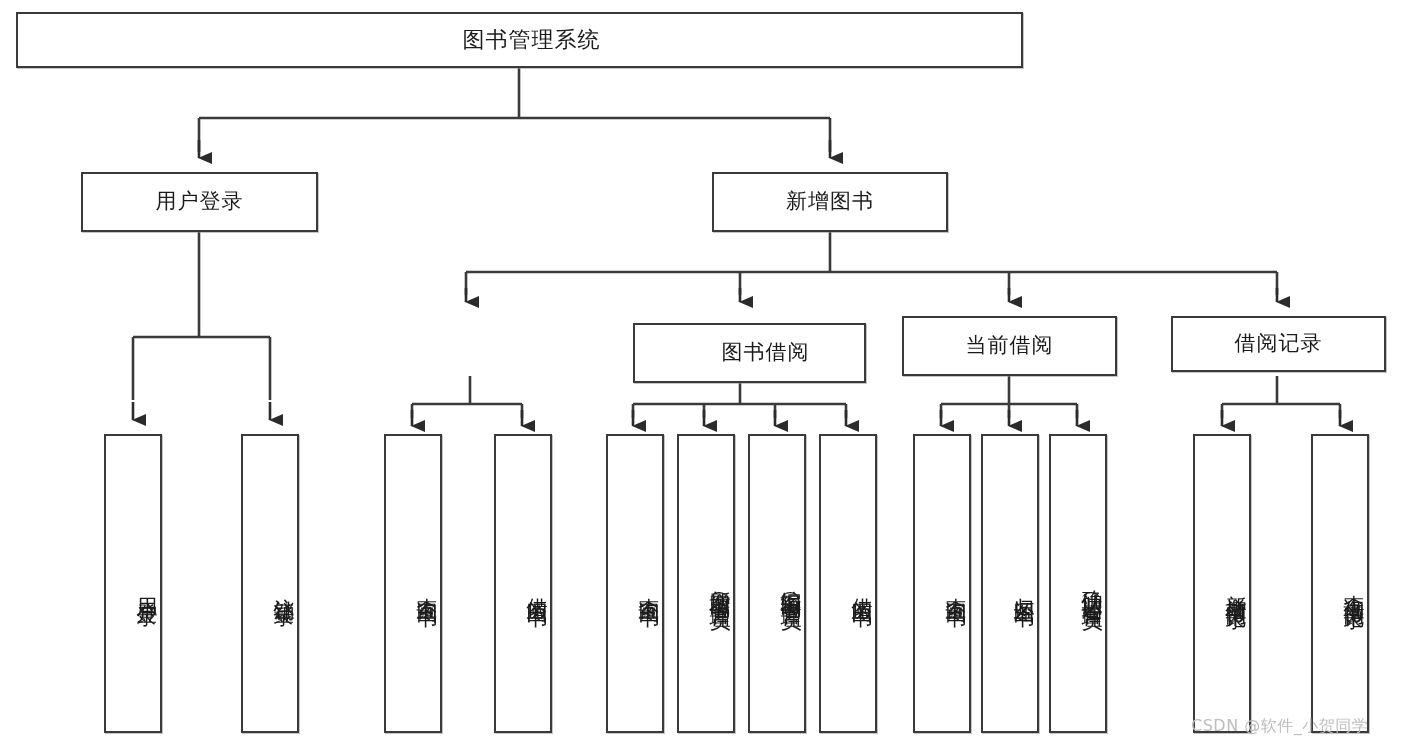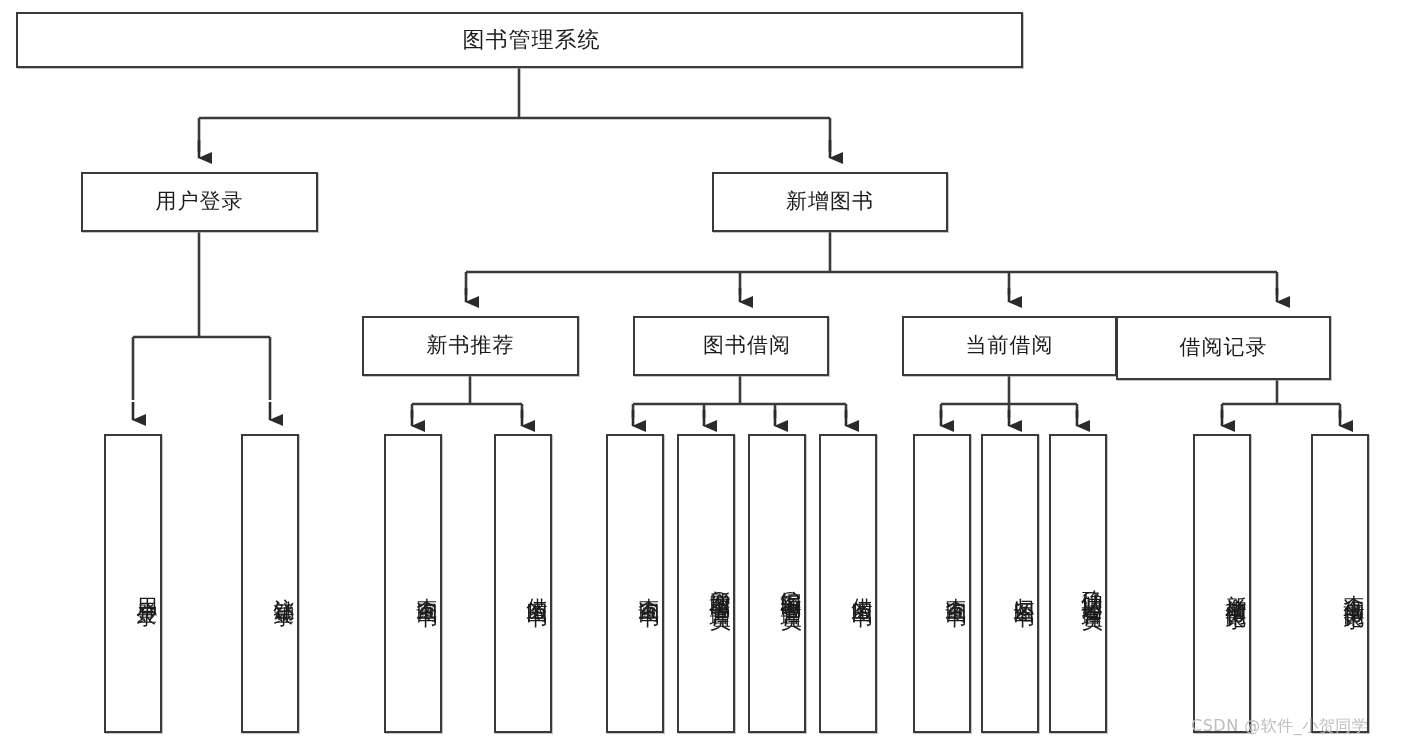--- a/index.html
+++ b/index.html
@@ -166,30 +166,27 @@
     <span>图书管理系统</span>
   </div>
 
   <div class="node horiz" style="left:81px; top:172px; width:237px; height:60px;">
     <span>用户登录</span>
   </div>
   <div class="node horiz" style="left:712px; top:172px; width:236px; height:60px;">
     <span>新增图书</span>
   </div>
 
-  <div class="node horiz" style="left:362px; top:316px; width:217px; height:60px;">
-    <span>新书推荐</span>
-  </div>
-  <div class="node horiz" style="left:633px; top:316px; width:196px; height:60px;padding-left:32px;">
+  <div class="node horiz" style="left:633px; top:323px; width:233px; height:60px;padding-left:32px;">
     <span>图书借阅</span>
   </div>
   <div class="node horiz" style="left:902px; top:316px; width:215px; height:60px;">
     <span>当前借阅</span>
   </div>
-  <div class="node horiz" style="left:1116px; top:316px; width:215px; height:64px;">
+  <div class="node horiz" style="left:1171px; top:316px; width:215px; height:56px;">
     <span>借阅记录</span>
   </div>
 
   <div class="node vert" style="left:104px; top:434px; width:58px; height:299px;">
     <span>用户登录</span>
   </div>
   <div class="node vert" style="left:241px; top:434px; width:58px; height:299px;">
     <span>注销登录</span>
   </div>
 

